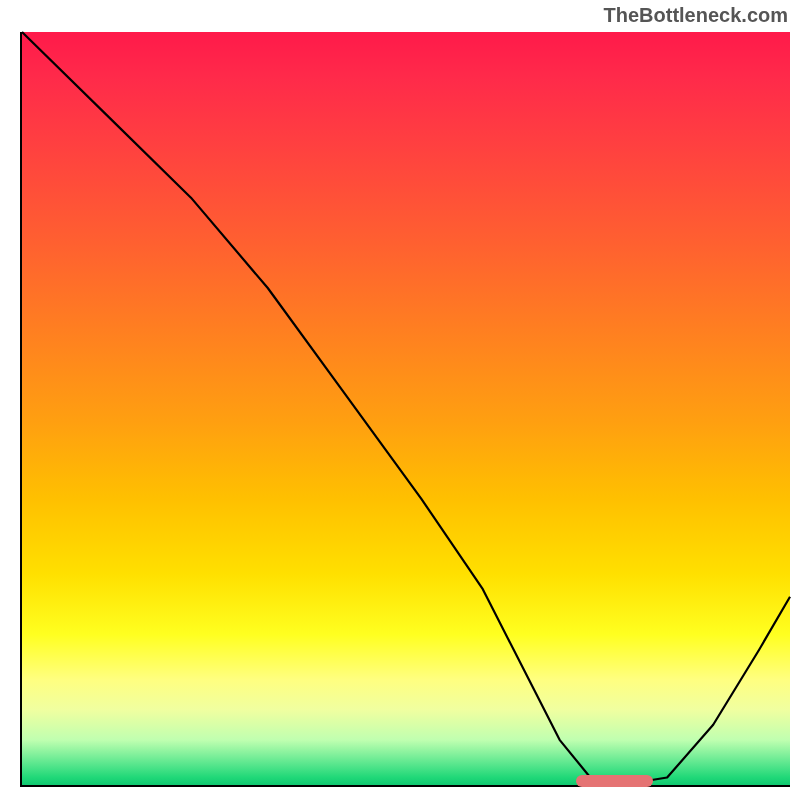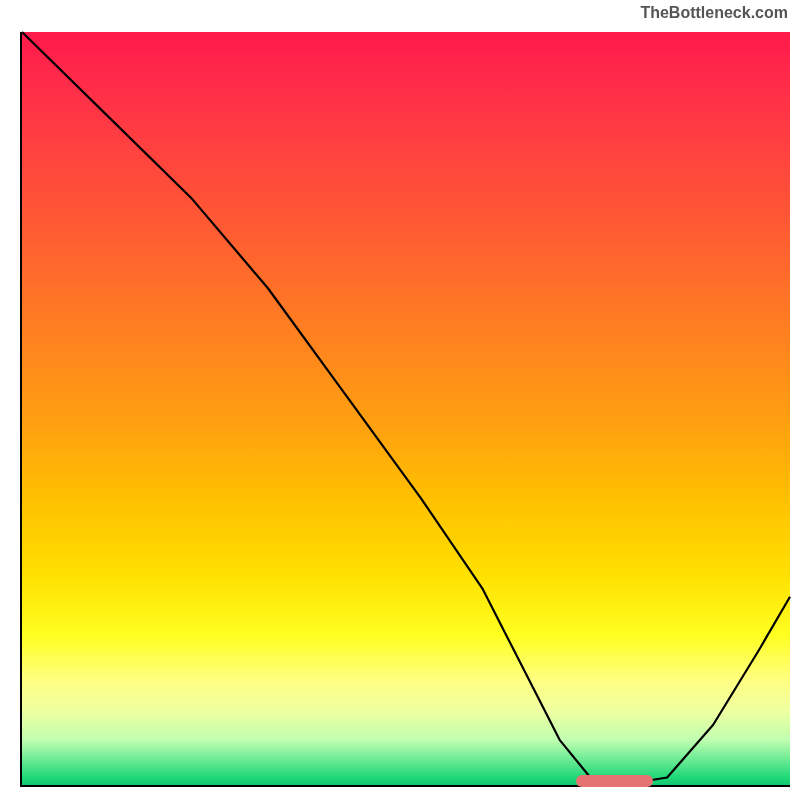--- a/index.html
+++ b/index.html
@@ -8,21 +8,21 @@
     height: 800px;
     background: #ffffff;
     font-family: Arial, sans-serif;
     position: relative;
     overflow: hidden;
   }
   .watermark {
     position: absolute;
     top: 4px;
     right: 12px;
-    font-size: 16px;
+    font-size: 20px;
     font-weight: bold;
     color: #555555;
     z-index: 10;
   }
   .plot-area {
     position: absolute;
     left: 20px;
     top: 32px;
     width: 770px;
     height: 755px;

